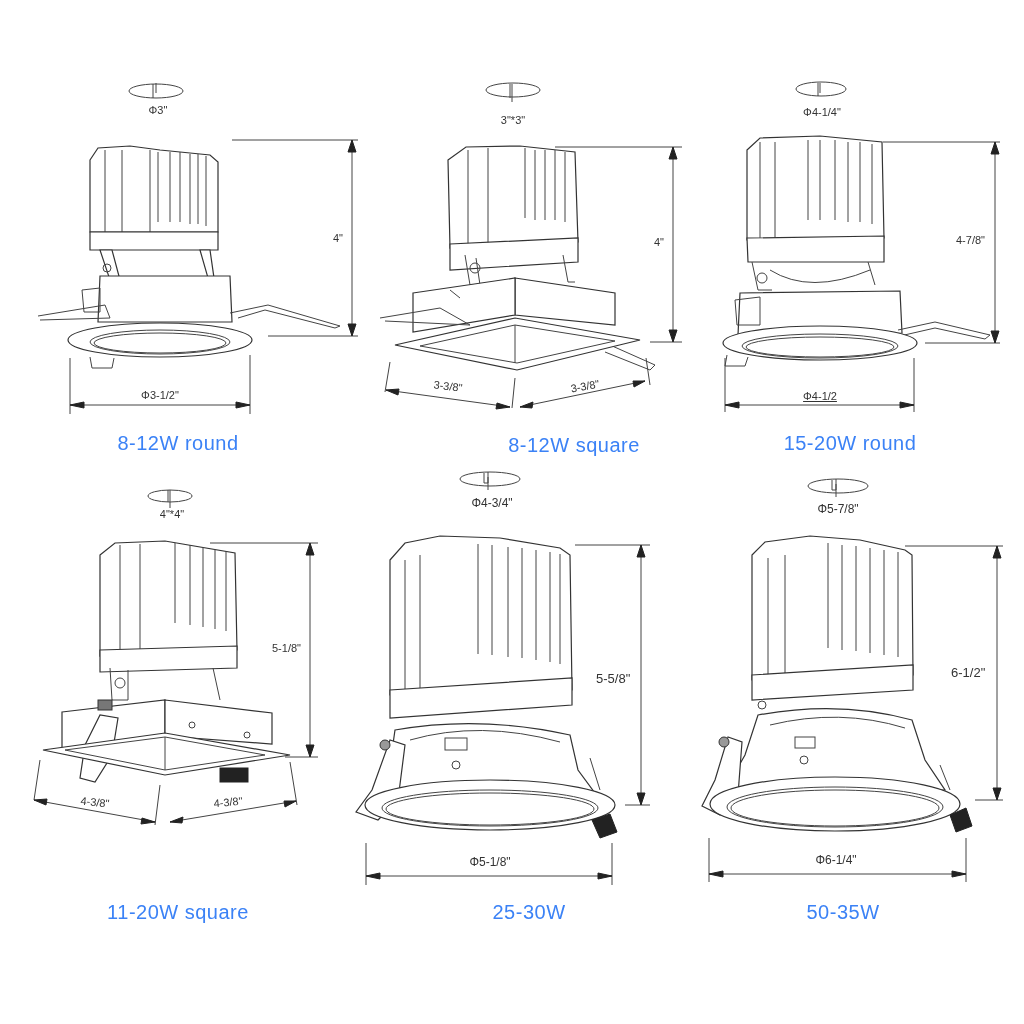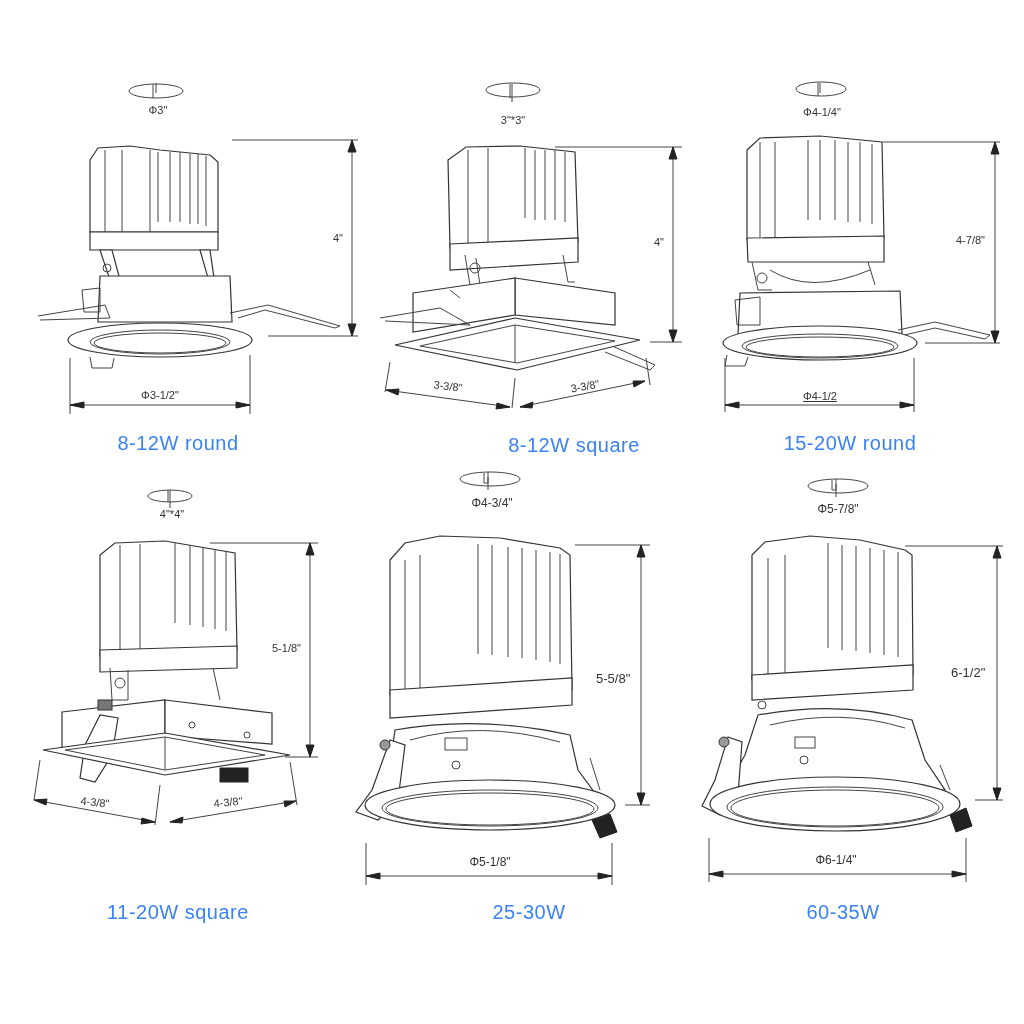--- a/index.html
+++ b/index.html
@@ -227,14 +227,14 @@
 
     <path class="ln" d="M905 546 H1003 M975 800 H1003 M997 546 V800"></path>
     <path class="dark" d="M997 546 l-4 12 h8 z M997 800 l-4 -12 h8 z"></path>
 
     <path class="ln" d="M709 838 V882 M966 838 V882 M709 874 H966"></path>
     <path class="dark" d="M709 874 l14 -3 v6 z M966 874 l-14 -3 v6 z"></path>
   </svg>
   <div class="dim" style="left:838px;top:502px;font-size:12px;">Φ5-7/8"</div>
   <div class="dim v" style="left:951px;top:665px;font-size:13px;">6-1/2"</div>
   <div class="dim" style="left:836px;top:853px;font-size:12px;">Φ6-1/4"</div>
-  <div class="caption" style="left:843px;top:901px;">60-35W</div>
+  <div class="caption" style="left:843px;top:901px;">50-35W</div>
 </div>
 
 </body></html>

